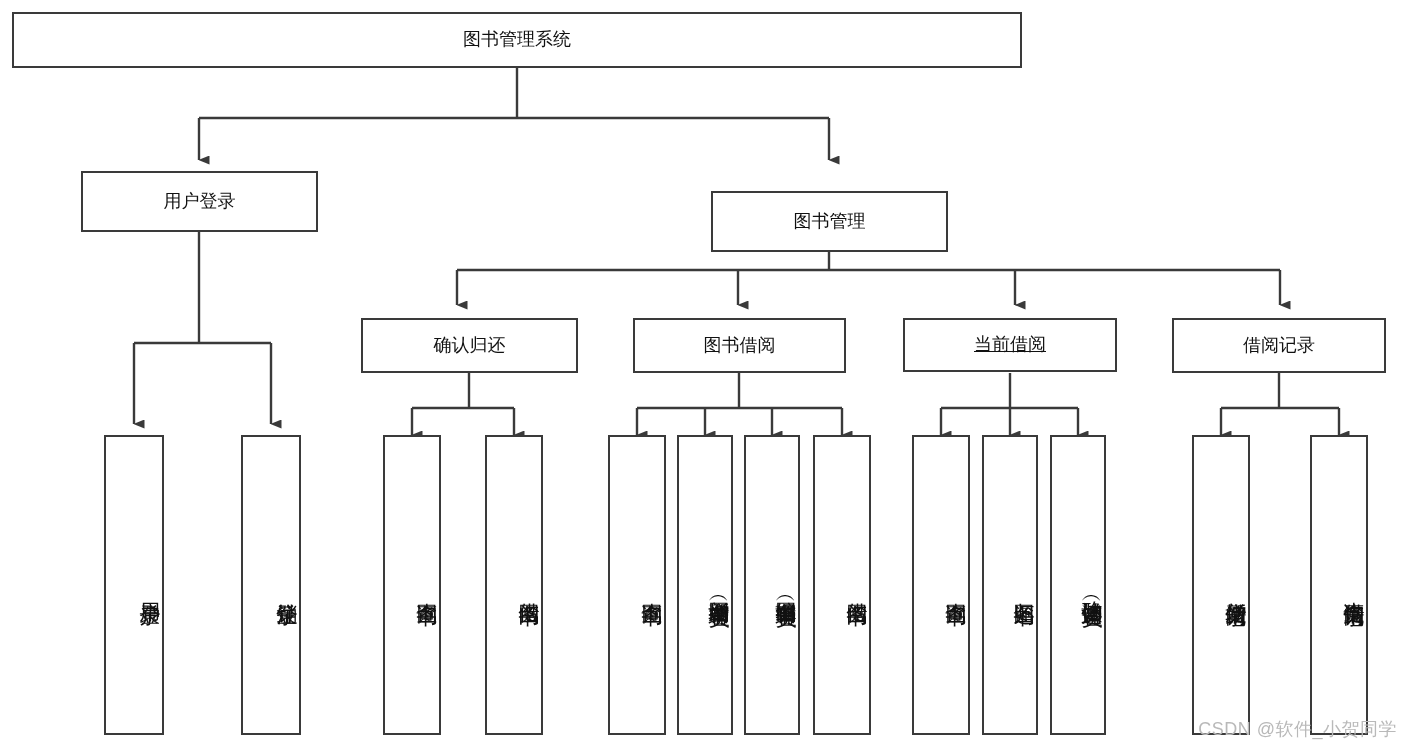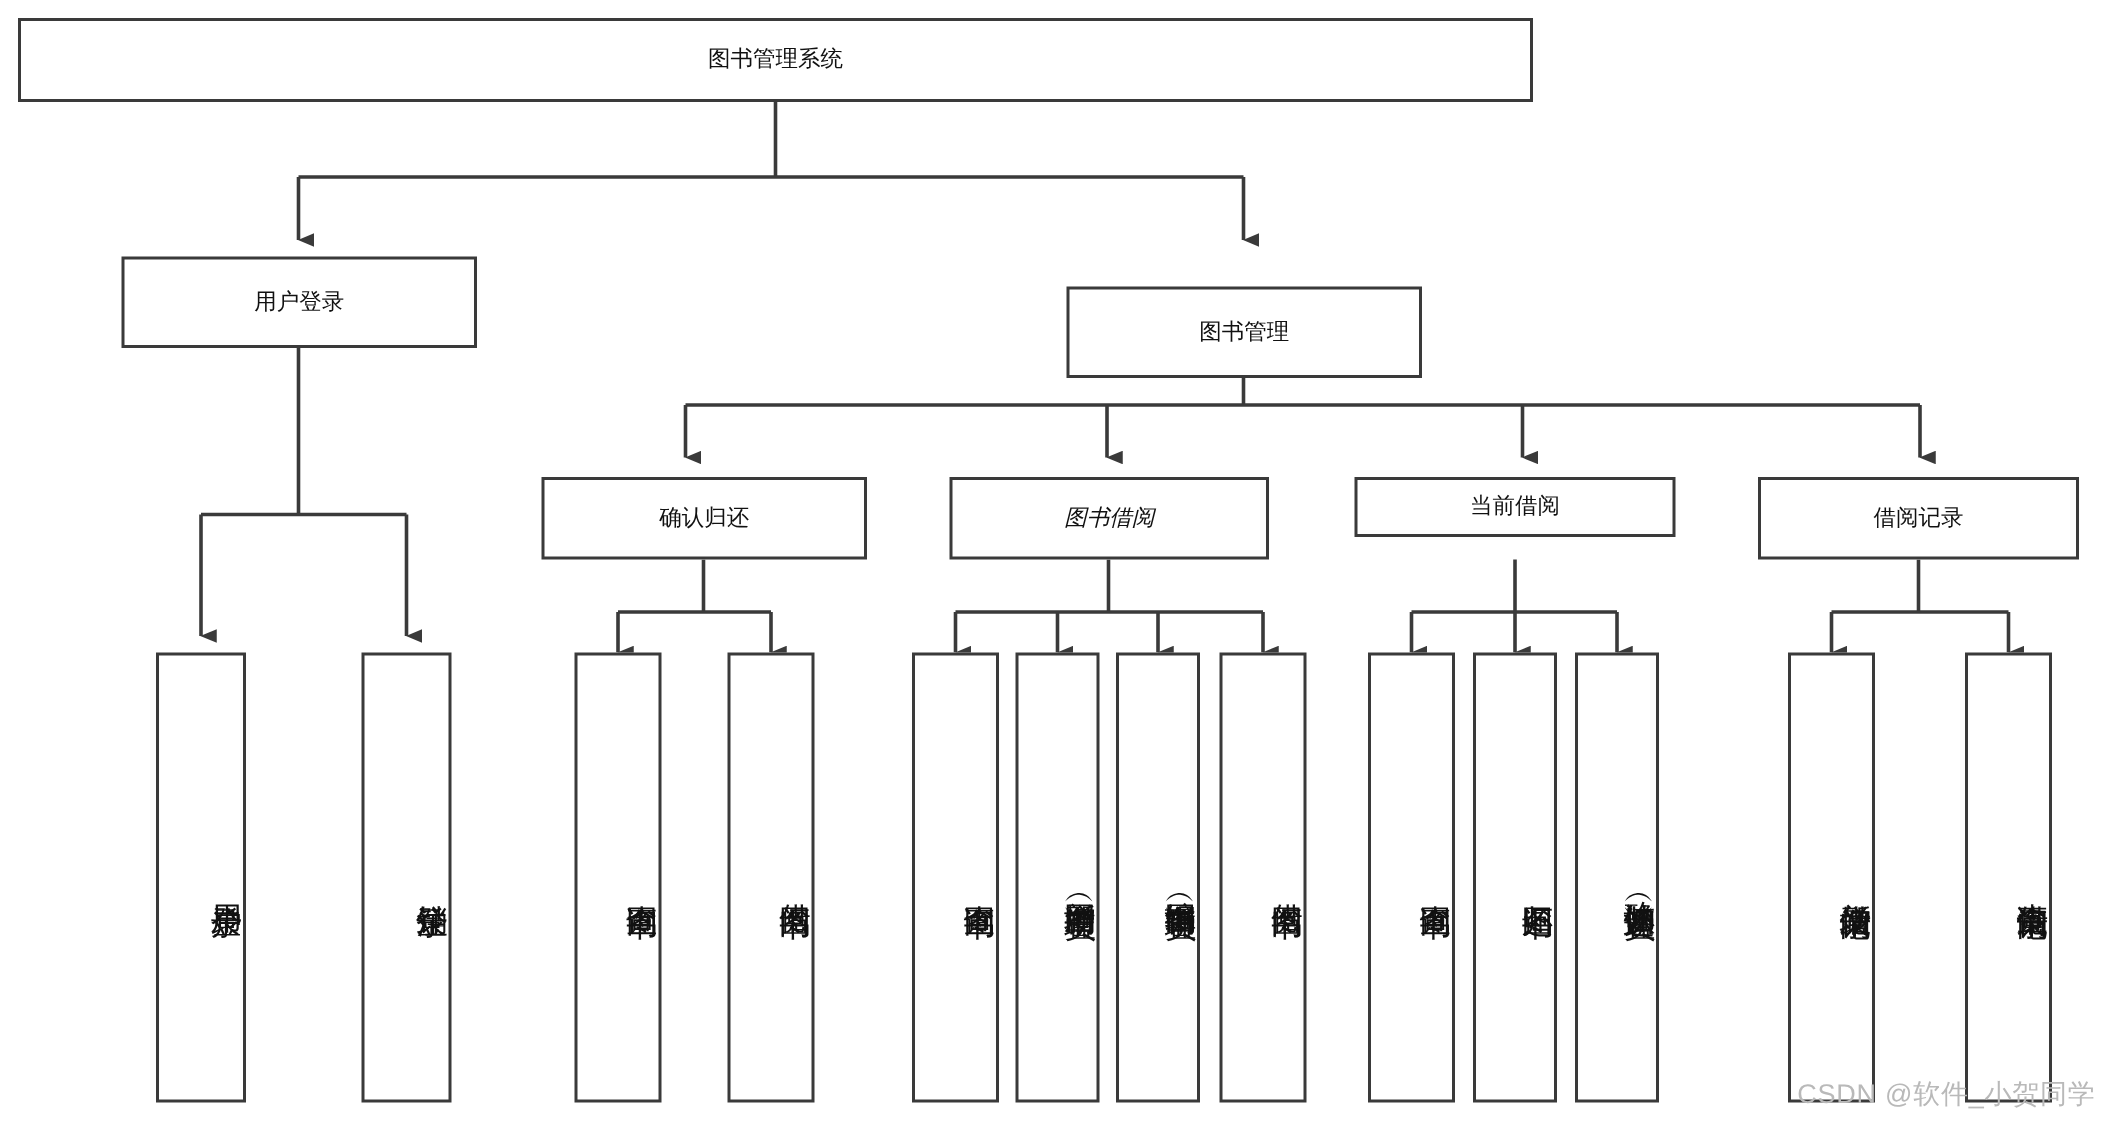--- a/index.html
+++ b/index.html
@@ -31,21 +31,21 @@
     background: #ffffff;
     border: 2px solid #3a3a3a;
     display: flex;
     align-items: center;
     justify-content: center;
     color: #111111;
     line-height: 1.18;
     text-align: center;
   }
   .node.h {
-    font-size: 15px;
+    font-size: 18px;
   }
   .node.v {
     font-size: 21px;
     writing-mode: vertical-rl;
     text-orientation: upright;
     letter-spacing: 1px;
     padding-top: 6px;
     align-items: flex-start;
     justify-content: center;
   }
@@ -131,25 +131,25 @@
   </div>
 
   <div class="node h" style="left:711px; top:171px; width:237px; height:61px;margin-top:20px;">
     <span class="lbl">图书管理</span>
   </div>
 
   <div class="node h" style="left:361px; top:318px; width:217px; height:55px;">
     <span class="lbl">确认归还</span>
   </div>
 
-  <div class="node h" style="left:633px; top:318px; width:213px; height:55px;font-style:italic;">
+  <div class="node h" style="left:633px; top:318px; width:213px; height:55px;">
     <span class="lbl">图书借阅</span>
   </div>
 
-  <div class="node h" style="left:903px; top:318px; width:214px; height:40px;">
+  <div class="node h" style="left:903px; top:318px; width:214px; height:54px;text-decoration:underline;">
     <span class="lbl">当前借阅</span>
   </div>
 
   <div class="node h" style="left:1172px; top:318px; width:214px; height:55px;">
     <span class="lbl">借阅记录</span>
   </div>
 
   <div class="node v" style="left:104px; top:435px; width:60px; height:300px;">
     <span class="lbl">用户登录</span>
   </div>

